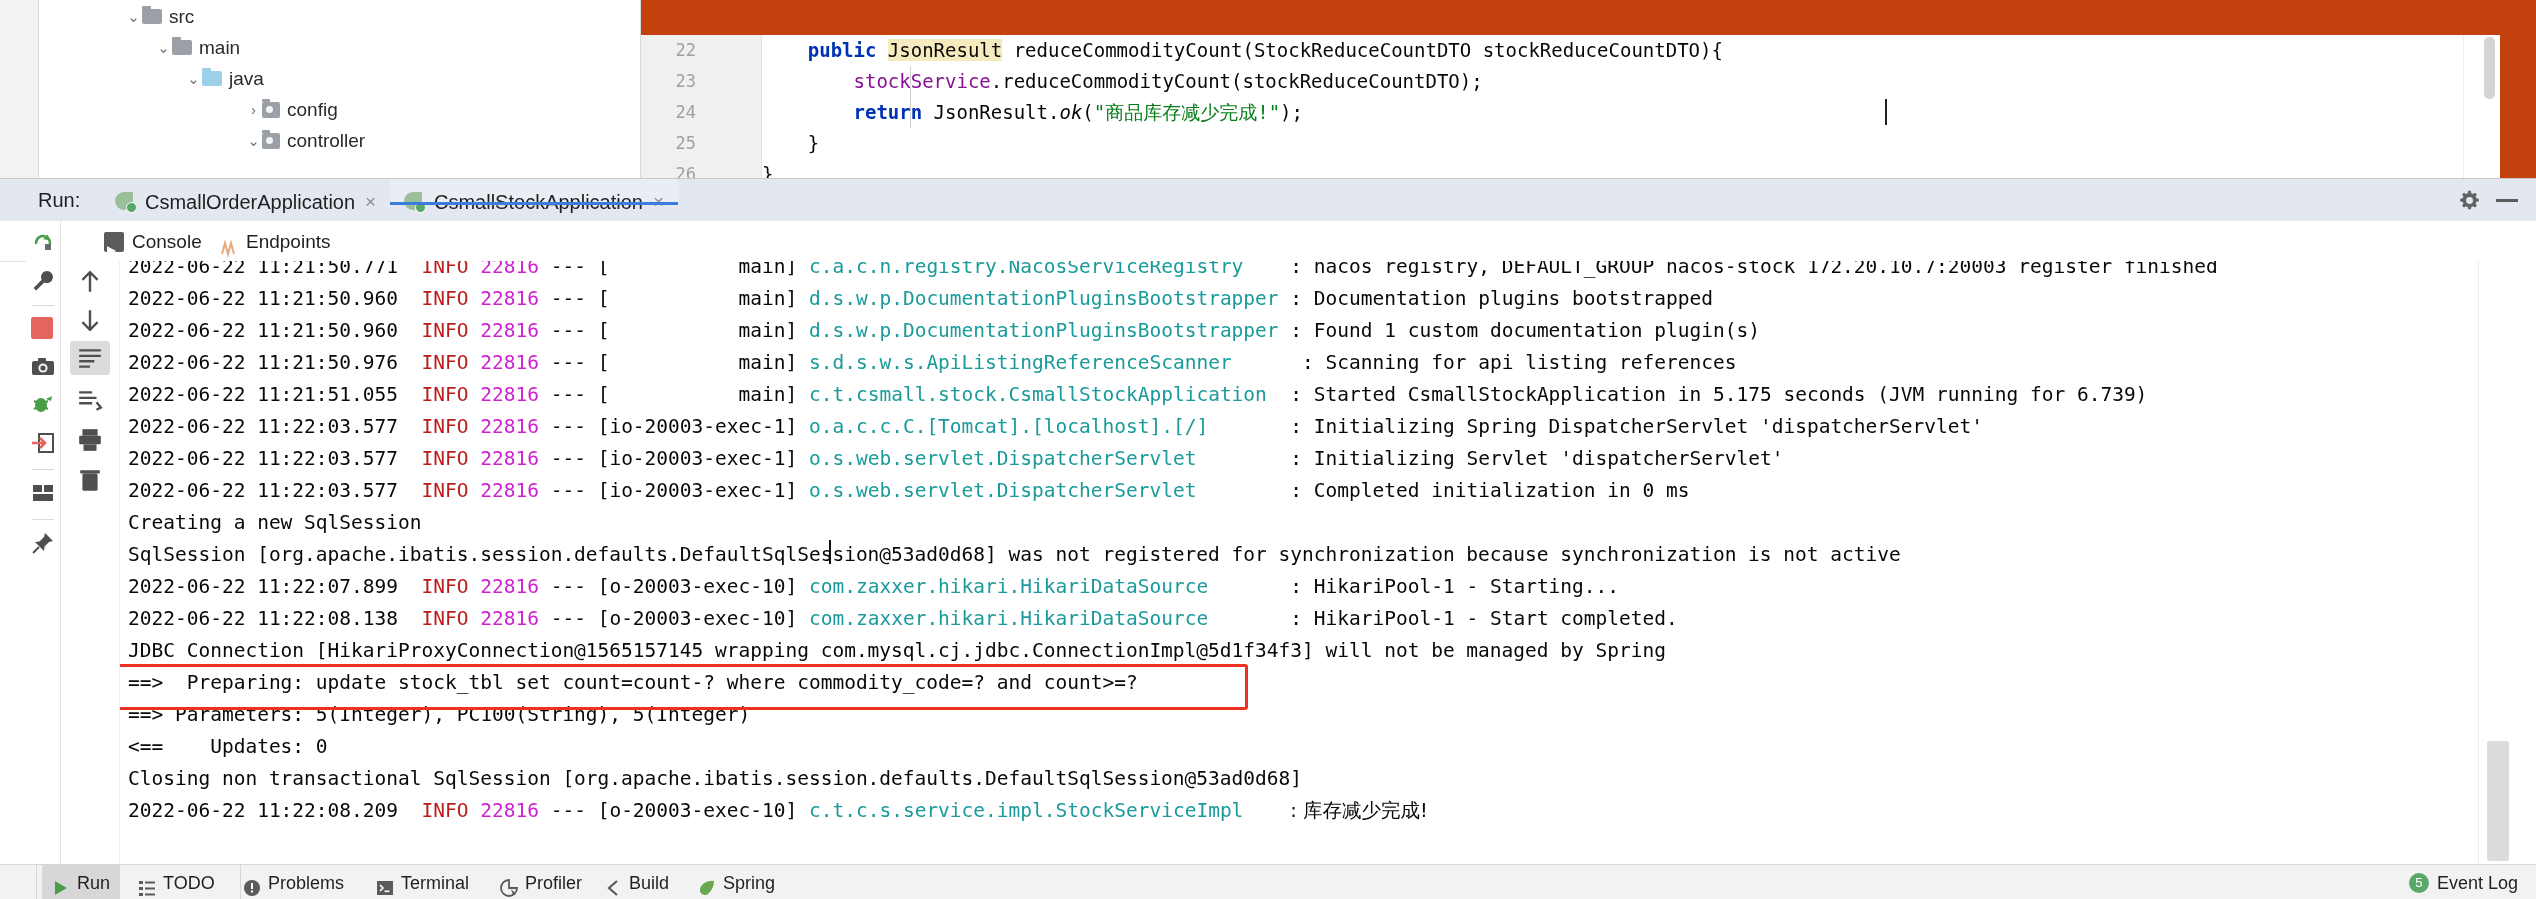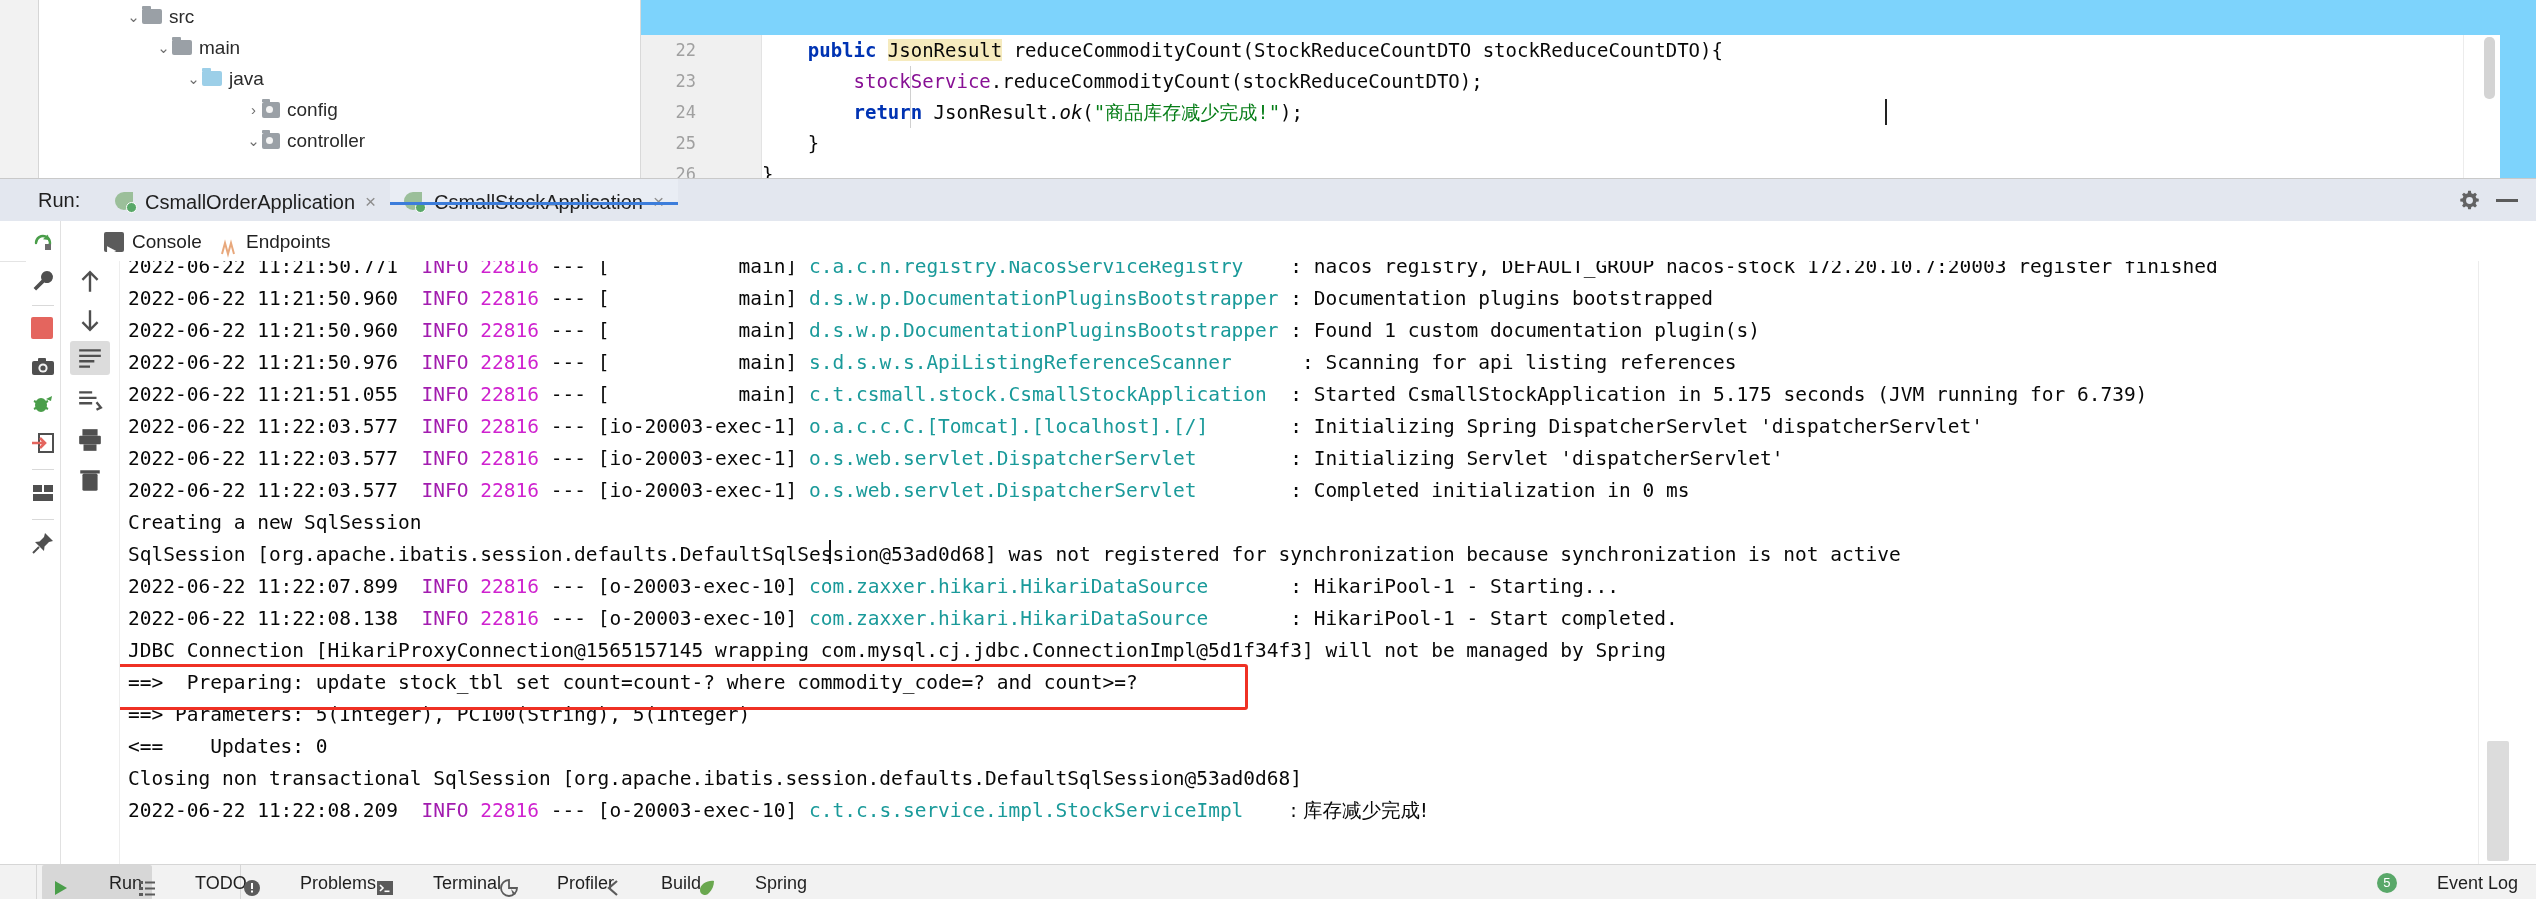--- a/index.html
+++ b/index.html
@@ -5,21 +5,21 @@
   html,body{margin:0;padding:0;}
   body{
     width:2536px;height:899px;overflow:hidden;
     background:#ffffff;
     font-family:"Liberation Sans", sans-serif;
     -webkit-font-smoothing:antialiased;
   }
   .ide{position:relative;width:2536px;height:899px;}
 
   
-  .top-area{position:absolute;left:0;top:0;width:2536px;height:178px;background:#7dd3fc;}
+  .top-area{position:absolute;left:0;top:0;width:2536px;height:178px;background:#c2410c;}
 
   .left-strip{position:absolute;left:0;top:0;width:38px;height:178px;background:#f2f2f2;border-right:1px solid #d6d6d6;}
 
   .project-pane{position:absolute;left:39px;top:0;width:601px;height:178px;background:#ffffff;border-right:1px solid #d9d9d9;overflow:hidden;}
   .tree-row{position:relative;height:31px;line-height:31px;font-size:19px;color:#2b2b2b;white-space:nowrap;}
   .tw{display:inline-block;width:17px;text-align:center;color:#6e6e6e;font-size:15px;vertical-align:middle;}
   .tfolder{display:inline-block;width:20px;height:15px;vertical-align:middle;margin-right:7px;border-radius:1px 2px 2px 2px;position:relative;}
   .tfolder.grey{background:#9aa0a6;}
   .tfolder.blue{background:#9ccfe8;}
   .tfolder.grey::before,.tfolder.blue::before{content:"";position:absolute;left:0;top:-3px;width:9px;height:3px;border-radius:1px 1px 0 0;background:inherit;}
@@ -78,42 +78,42 @@
   .tb-ico{position:absolute;left:5px;width:24px;height:24px;}
   .tb-sep{position:absolute;left:6px;width:22px;height:1px;background:#d9d9d9;}
 
   .gutter2{position:absolute;left:61px;top:82px;width:58px;bottom:0;background:#ffffff;border-right:1px solid #ededed;}
   .g2-ico{position:absolute;left:16px;width:26px;height:26px;}
   .g2-hl{position:absolute;left:9px;width:40px;height:34px;background:#dcdcdc;border-radius:3px;}
 
   .console{position:absolute;left:120px;top:82px;right:58px;bottom:0;background:#ffffff;overflow:hidden;}
   .log{position:absolute;left:8px;top:0;white-space:pre;font-family:"DejaVu Sans Mono",monospace;font-size:19.5px;line-height:32px;color:#080808;}
   .log .ts{color:#080808;}
-  .log .lvl{color:#a21caf;}
+  .log .lvl{color:#b91c1c;}
   .log .pid{color:#cf22cf;}
   .log .cls{color:#1a9a9a;}
   .log .msg{color:#080808;}
   .log .cjk{font-family:"DejaVu Sans", sans-serif;}
   .caret-console{position:absolute;width:2px;height:24px;background:#101010;}
 
   .hl-box{position:absolute;border:3px solid #ef3124;border-radius:3px;box-sizing:border-box;}
 
   .console-scroll{position:absolute;right:0;top:82px;width:57px;bottom:0;background:#ffffff;border-left:1px solid #ececec;}
   .console-scroll .thumb{position:absolute;left:8px;width:22px;background:#dcdcdc;border-radius:2px;}
 
   
   .vstrip{position:absolute;left:0;top:178px;width:26px;height:686px;background:#f2f2f2;border-right:1px solid #d8d8d8;}
   .vitem{position:absolute;left:0;width:26px;writing-mode:vertical-rl;transform:rotate(180deg);font-size:17px;color:#2b2b2b;text-align:center;white-space:nowrap;}
   .vicon{position:absolute;left:5px;width:16px;height:16px;}
 
   
   .statusbar{position:absolute;left:0;top:864px;width:2536px;height:35px;background:#f2f2f2;border-top:1px solid #d6d6d6;}
   .sb-item{position:absolute;top:0;height:35px;line-height:35px;font-size:18px;color:#1f1f1f;white-space:nowrap;}
   .sb-item .sbi{display:inline-block;width:18px;height:18px;vertical-align:middle;margin-right:7px;position:relative;}
-  .sb-item span.lbl{vertical-align:middle;margin-left:32px;}
+  .sb-item span.lbl{vertical-align:middle;}
   .sb-run{background:#d7d7d7;border-radius:2px;}
   .evt-badge{display:inline-block;width:20px;height:20px;border-radius:50%;background:#59a869;color:#fff;font-size:13px;line-height:20px;text-align:center;vertical-align:middle;margin-right:8px;}
   .divider-v{position:absolute;width:1px;background:#d6d6d6;}
 </style>
 </head>
 <body>
 
 <div class="ide">
 
   <div class="top-area">

